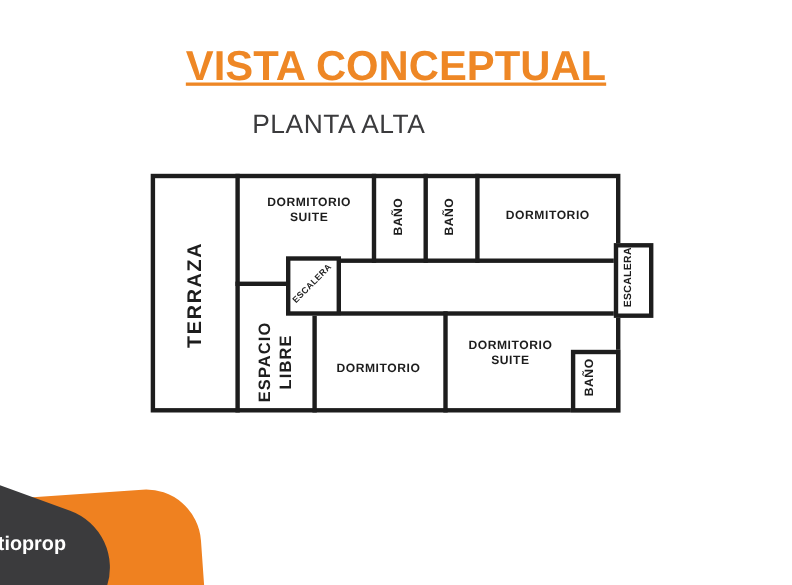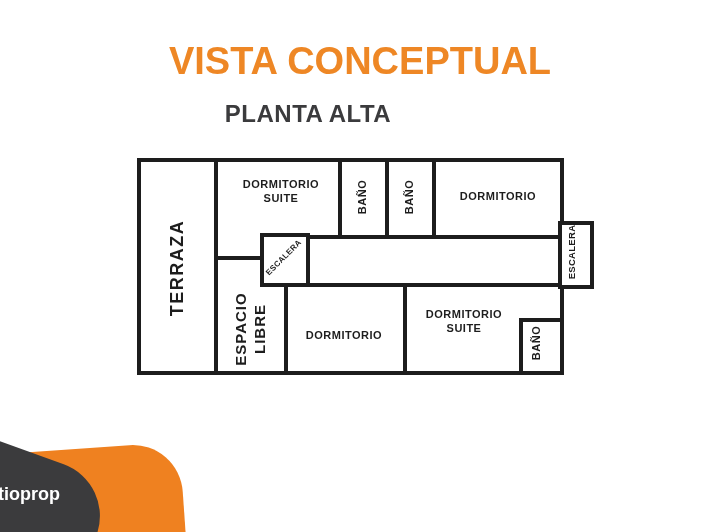--- a/index.html
+++ b/index.html
@@ -4,25 +4,25 @@
 <style>
   html,body{margin:0;padding:0;}
   body{
     width:720px;height:532px;position:relative;overflow:hidden;
     background:#ffffff;
     font-family:"Liberation Sans",sans-serif;
   }
   .main-title{
     margin:0;position:absolute;top:40px;left:0;width:720px;
     font-size:38px;font-weight:bold;letter-spacing:0px;
-    color:#EE8725;text-align:center;
+    color:#EE8725;text-align:center;text-decoration:underline;
   }
   .sub-title{
     margin:0;position:absolute;top:100px;left:0;width:616px;
-    font-size:24px;font-weight:bold;letter-spacing:0.5px;
+    font-size:24px;font-weight:normal;letter-spacing:0.5px;
     color:#3B3B3D;text-align:center;
   }
   
   .wall{position:absolute;background:#1D1D1D;z-index:1;}
   .outer{position:absolute;left:137px;top:158px;width:419px;height:209px;
          border:4px solid #1D1D1D;background:transparent;z-index:1;}
   .roombox{position:absolute;border:4px solid #1D1D1D;background:#ffffff;z-index:2;}
   .gap{position:absolute;background:#ffffff;z-index:3;}
   
   .lbl{

